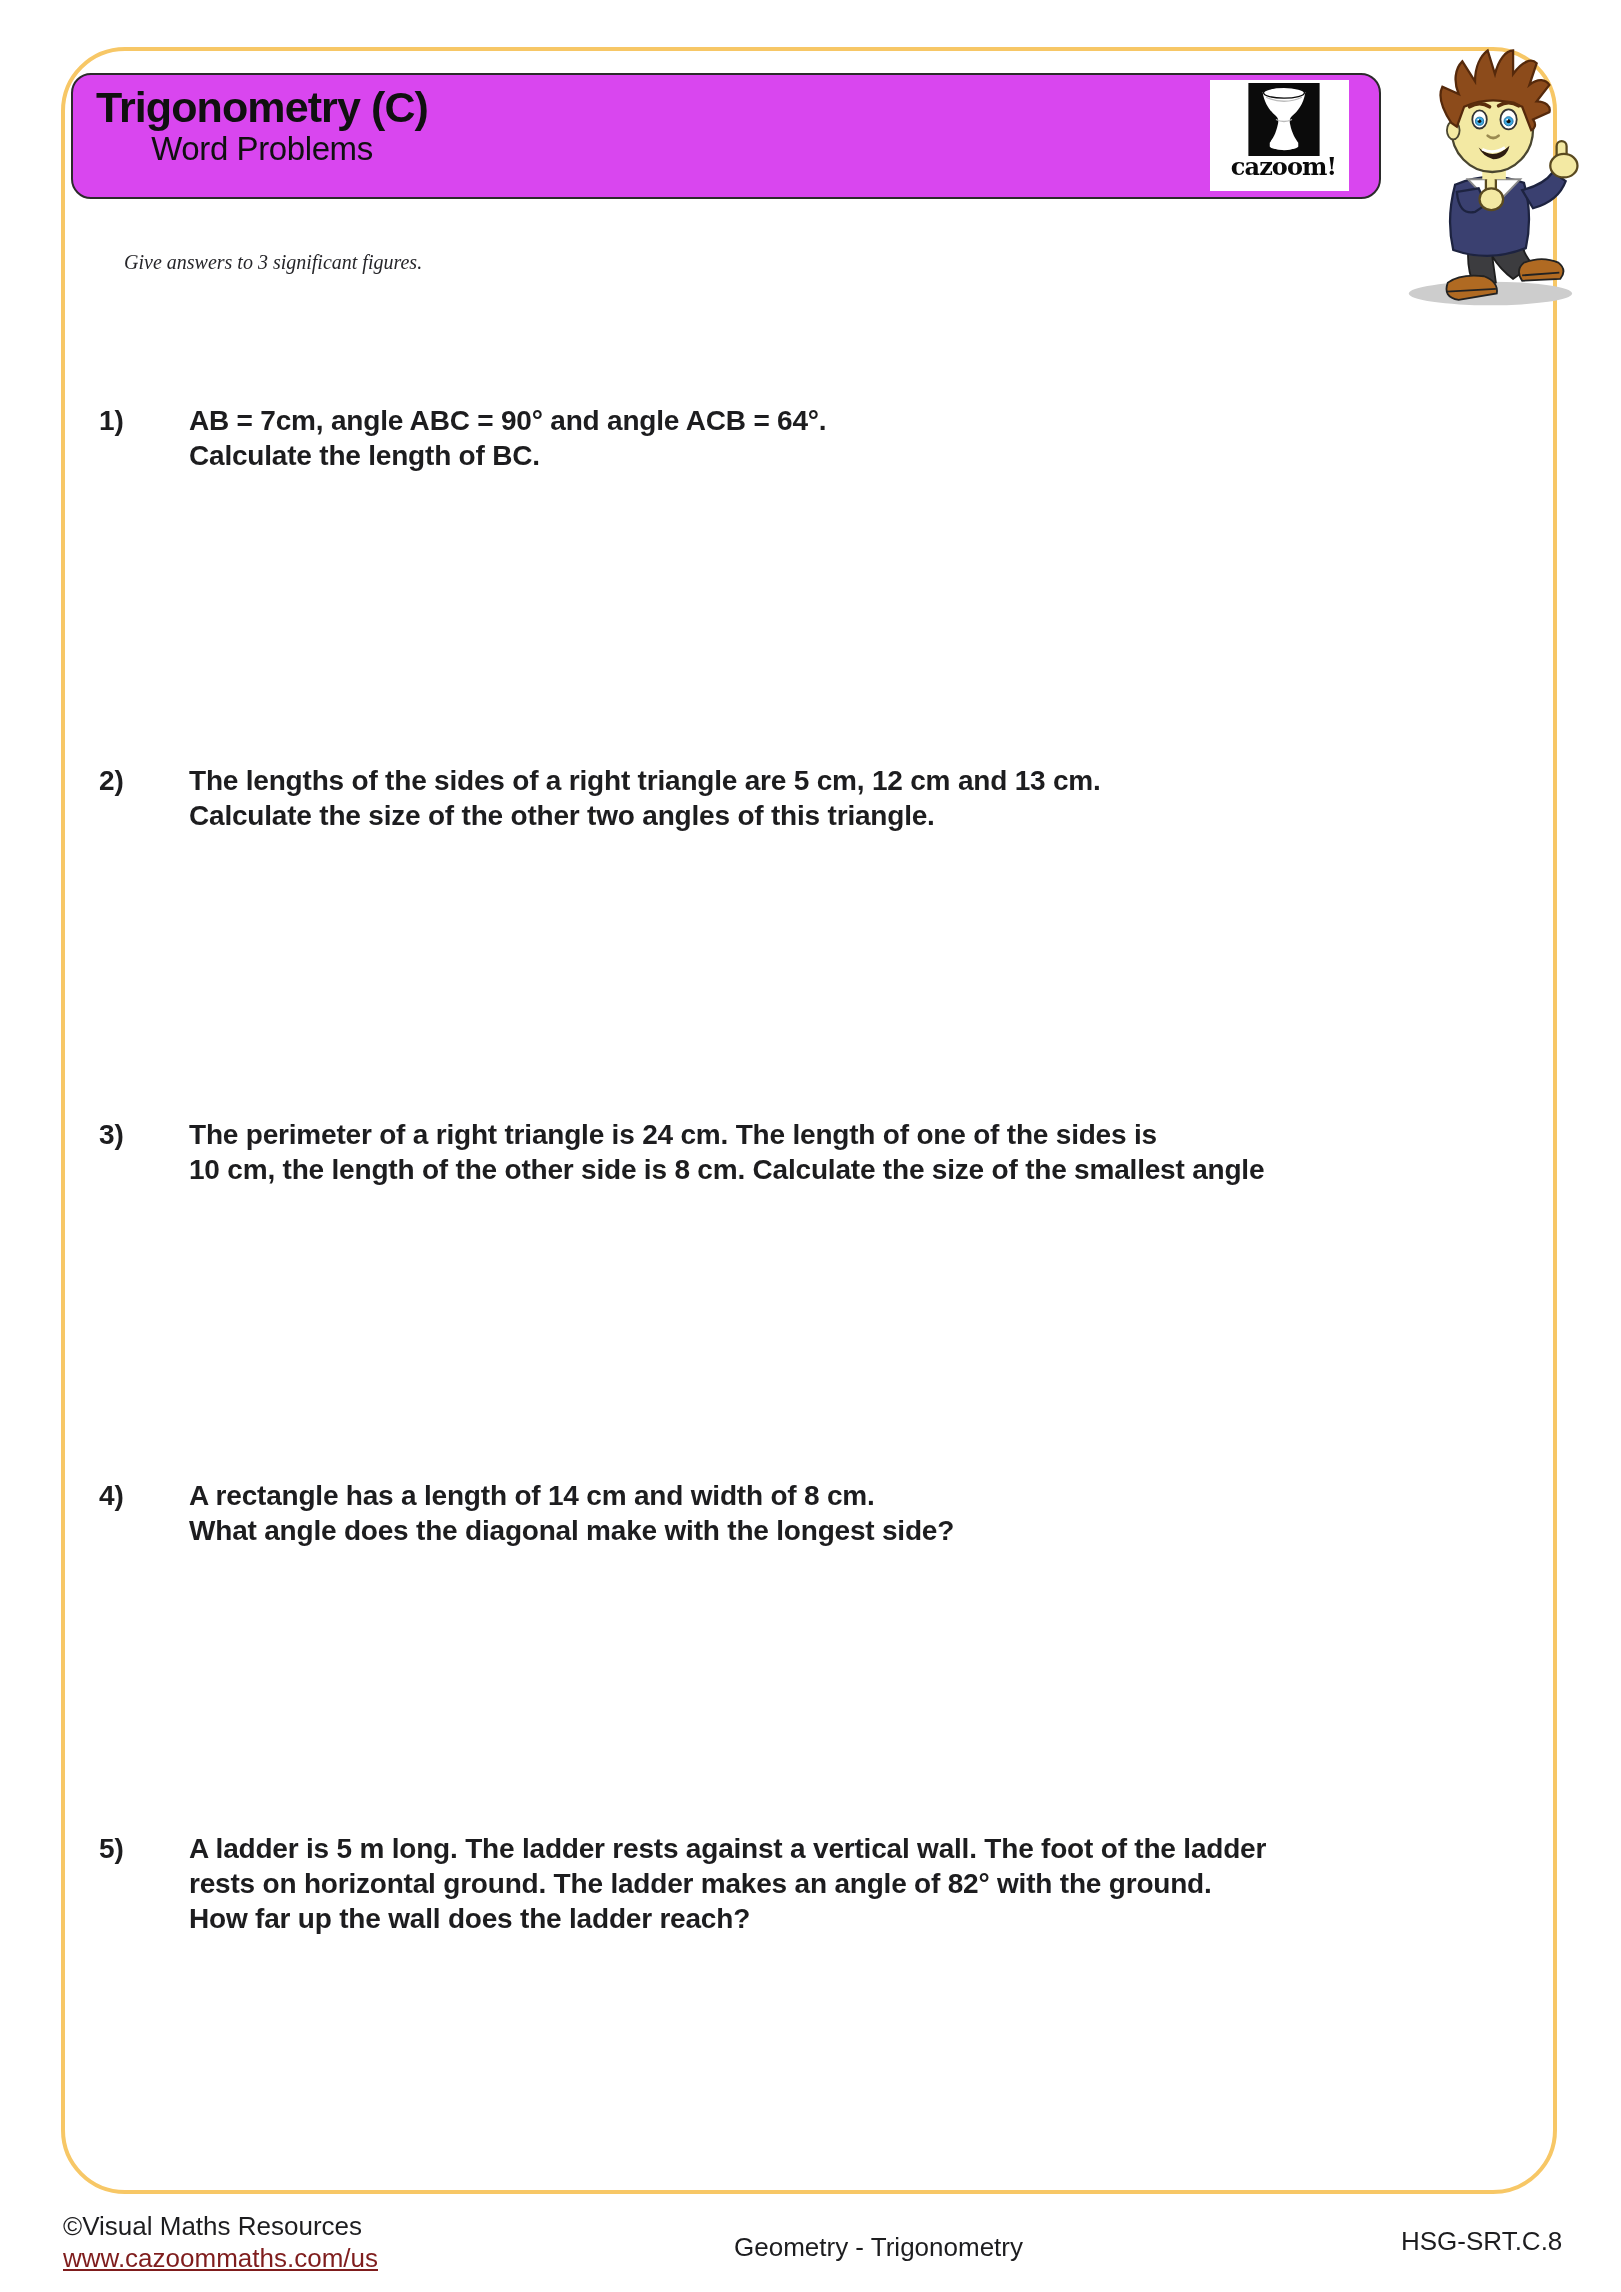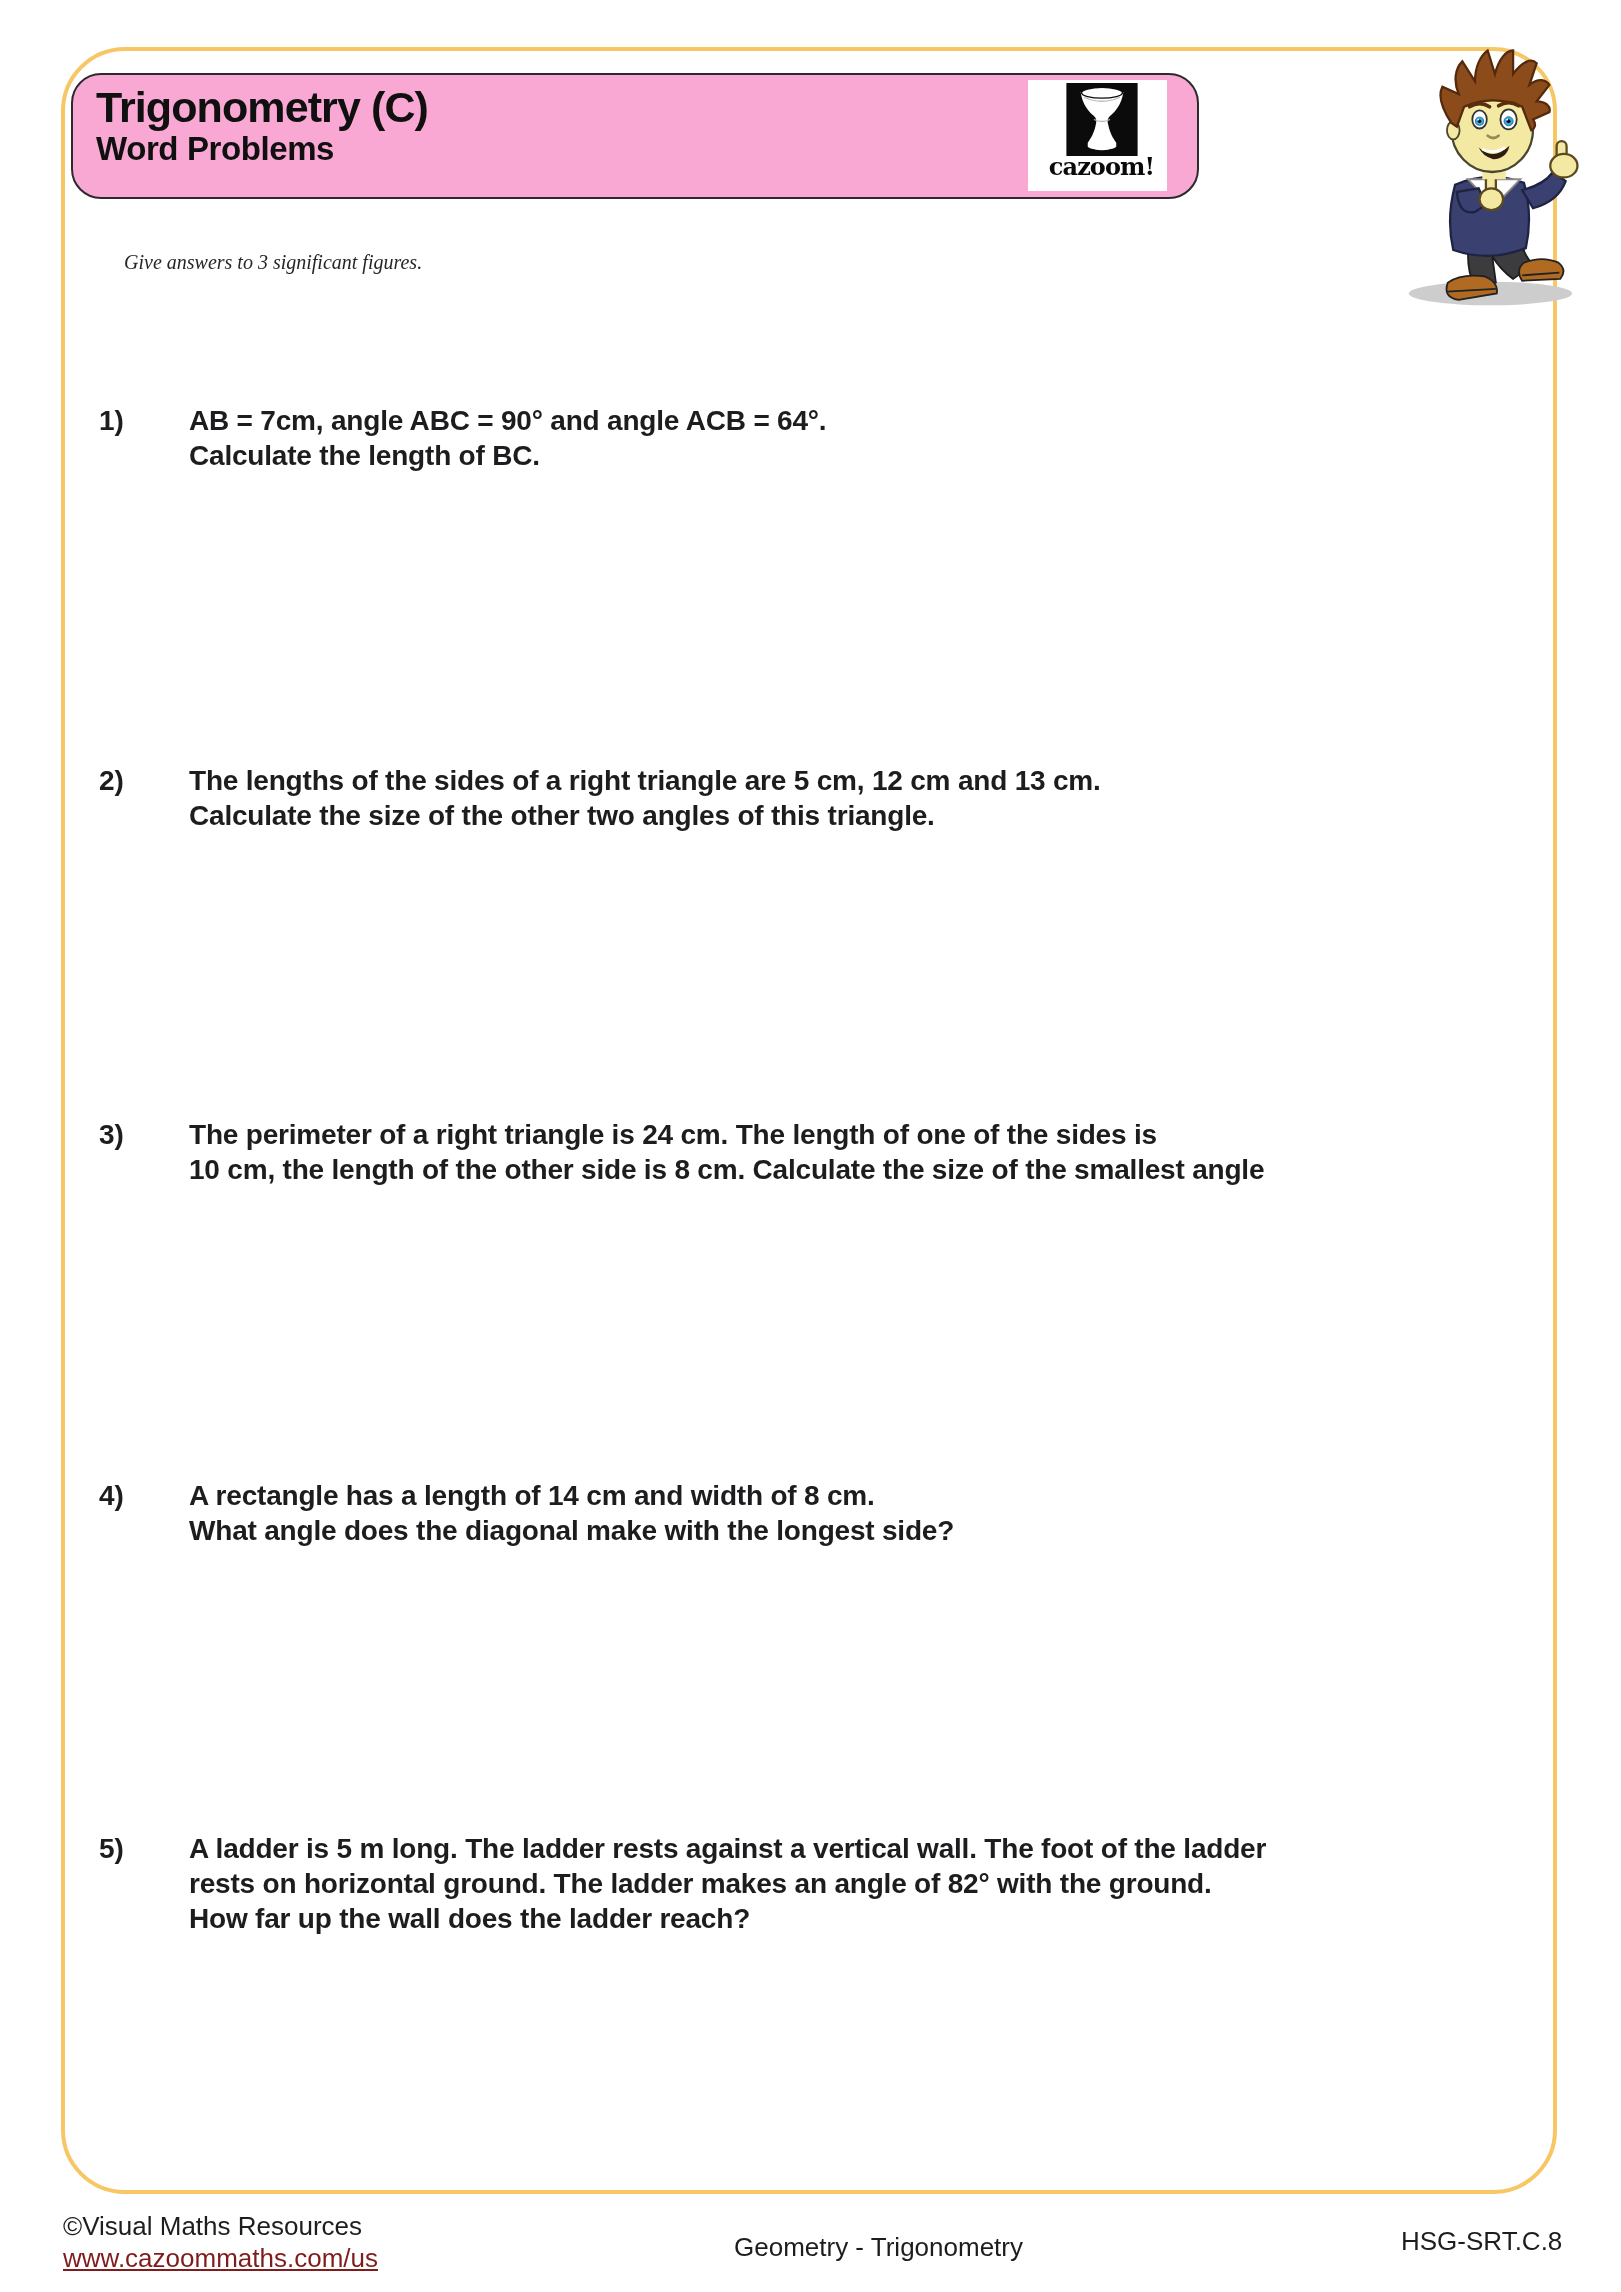--- a/index.html
+++ b/index.html
@@ -5,27 +5,27 @@
   html,body { margin:0; padding:0; background:#ffffff; }
   .page {
     position:relative; width:1622px; height:2293px; background:#ffffff;
     font-family:"Liberation Sans", sans-serif; overflow:hidden; color:#1d1d1f;
   }
   .page-border {
     position:absolute; left:61px; top:47px; width:1488px; height:2139px;
     border:4.5px solid #F7C766; border-radius:64px;
   }
   .header-box {
-    position:absolute; left:71px; top:73px; width:1128px; height:126px;
-    background:#f9a8d4; border:2.7px solid #2b2b2b; border-radius:30px;
+    position:absolute; left:71px; top:73px; width:1310px; height:126px;
+    background:#d946ef; border:2.7px solid #2b2b2b; border-radius:20px;
     box-sizing:border-box;
   }
   .titles { position:absolute; left:23px; top:7.2px; }
   .title   { font-size:43px; font-weight:bold; color:#101010; letter-spacing:-0.9px; line-height:50px; }
-  .subtitle{ font-size:33px; font-weight:bold; color:#101010; letter-spacing:-0.4px; line-height:38px; margin-top:-1.8px; }
+  .subtitle{ font-size:33px; font-weight:normal; color:#101010; letter-spacing:-0.4px; line-height:38px; margin-top:-1.8px;text-align:center; }
   .logo {
     position:absolute; right:30px; top:5.4px; width:131px; height:111px; background:#ffffff;
     display:flex; flex-direction:column; align-items:center;padding-left:8px;
   }
   .logo-drum { width:72px; height:73px; margin-top:2.7px; }
   .logo-text {
     font-family:"DejaVu Serif", serif; font-weight:bold; font-size:24px;
     letter-spacing:-0.9px; color:#0a0a0a; margin-top:-3.6px;
   }
   .mascot { position:absolute; left:1386px; top:36px; width:227px; height:272px; }

